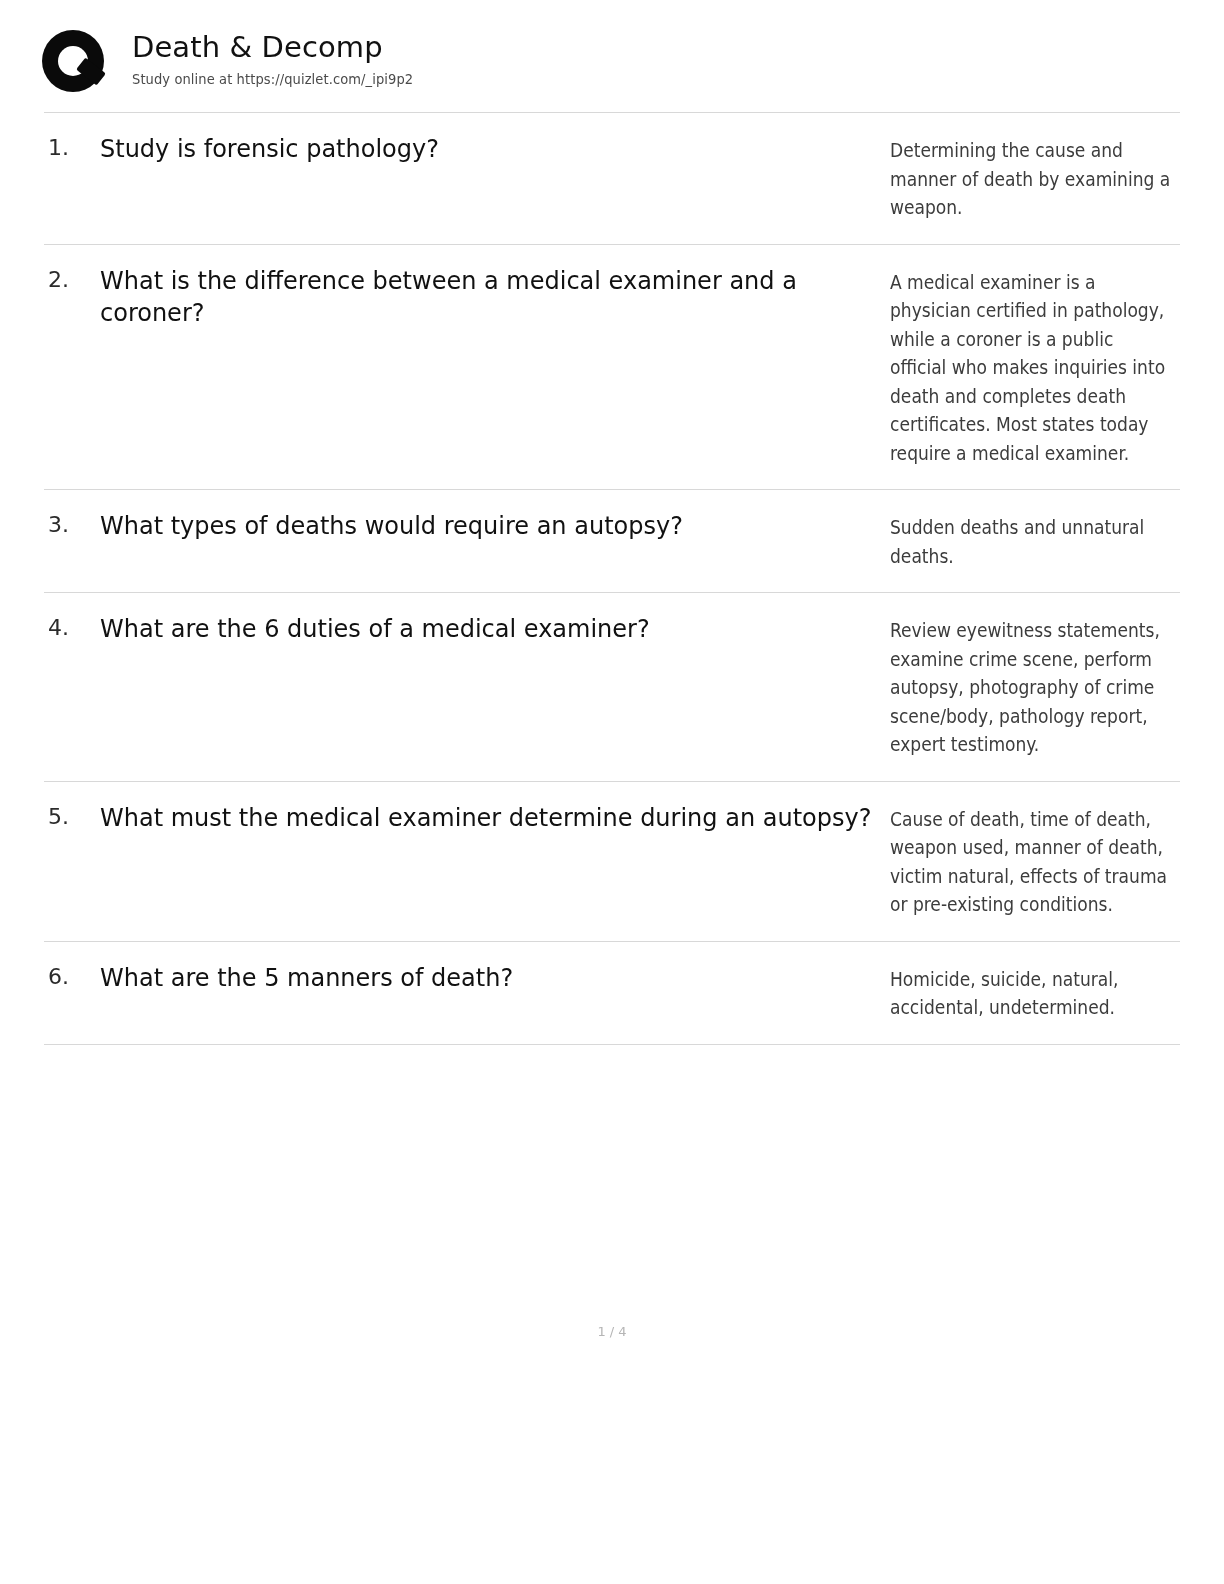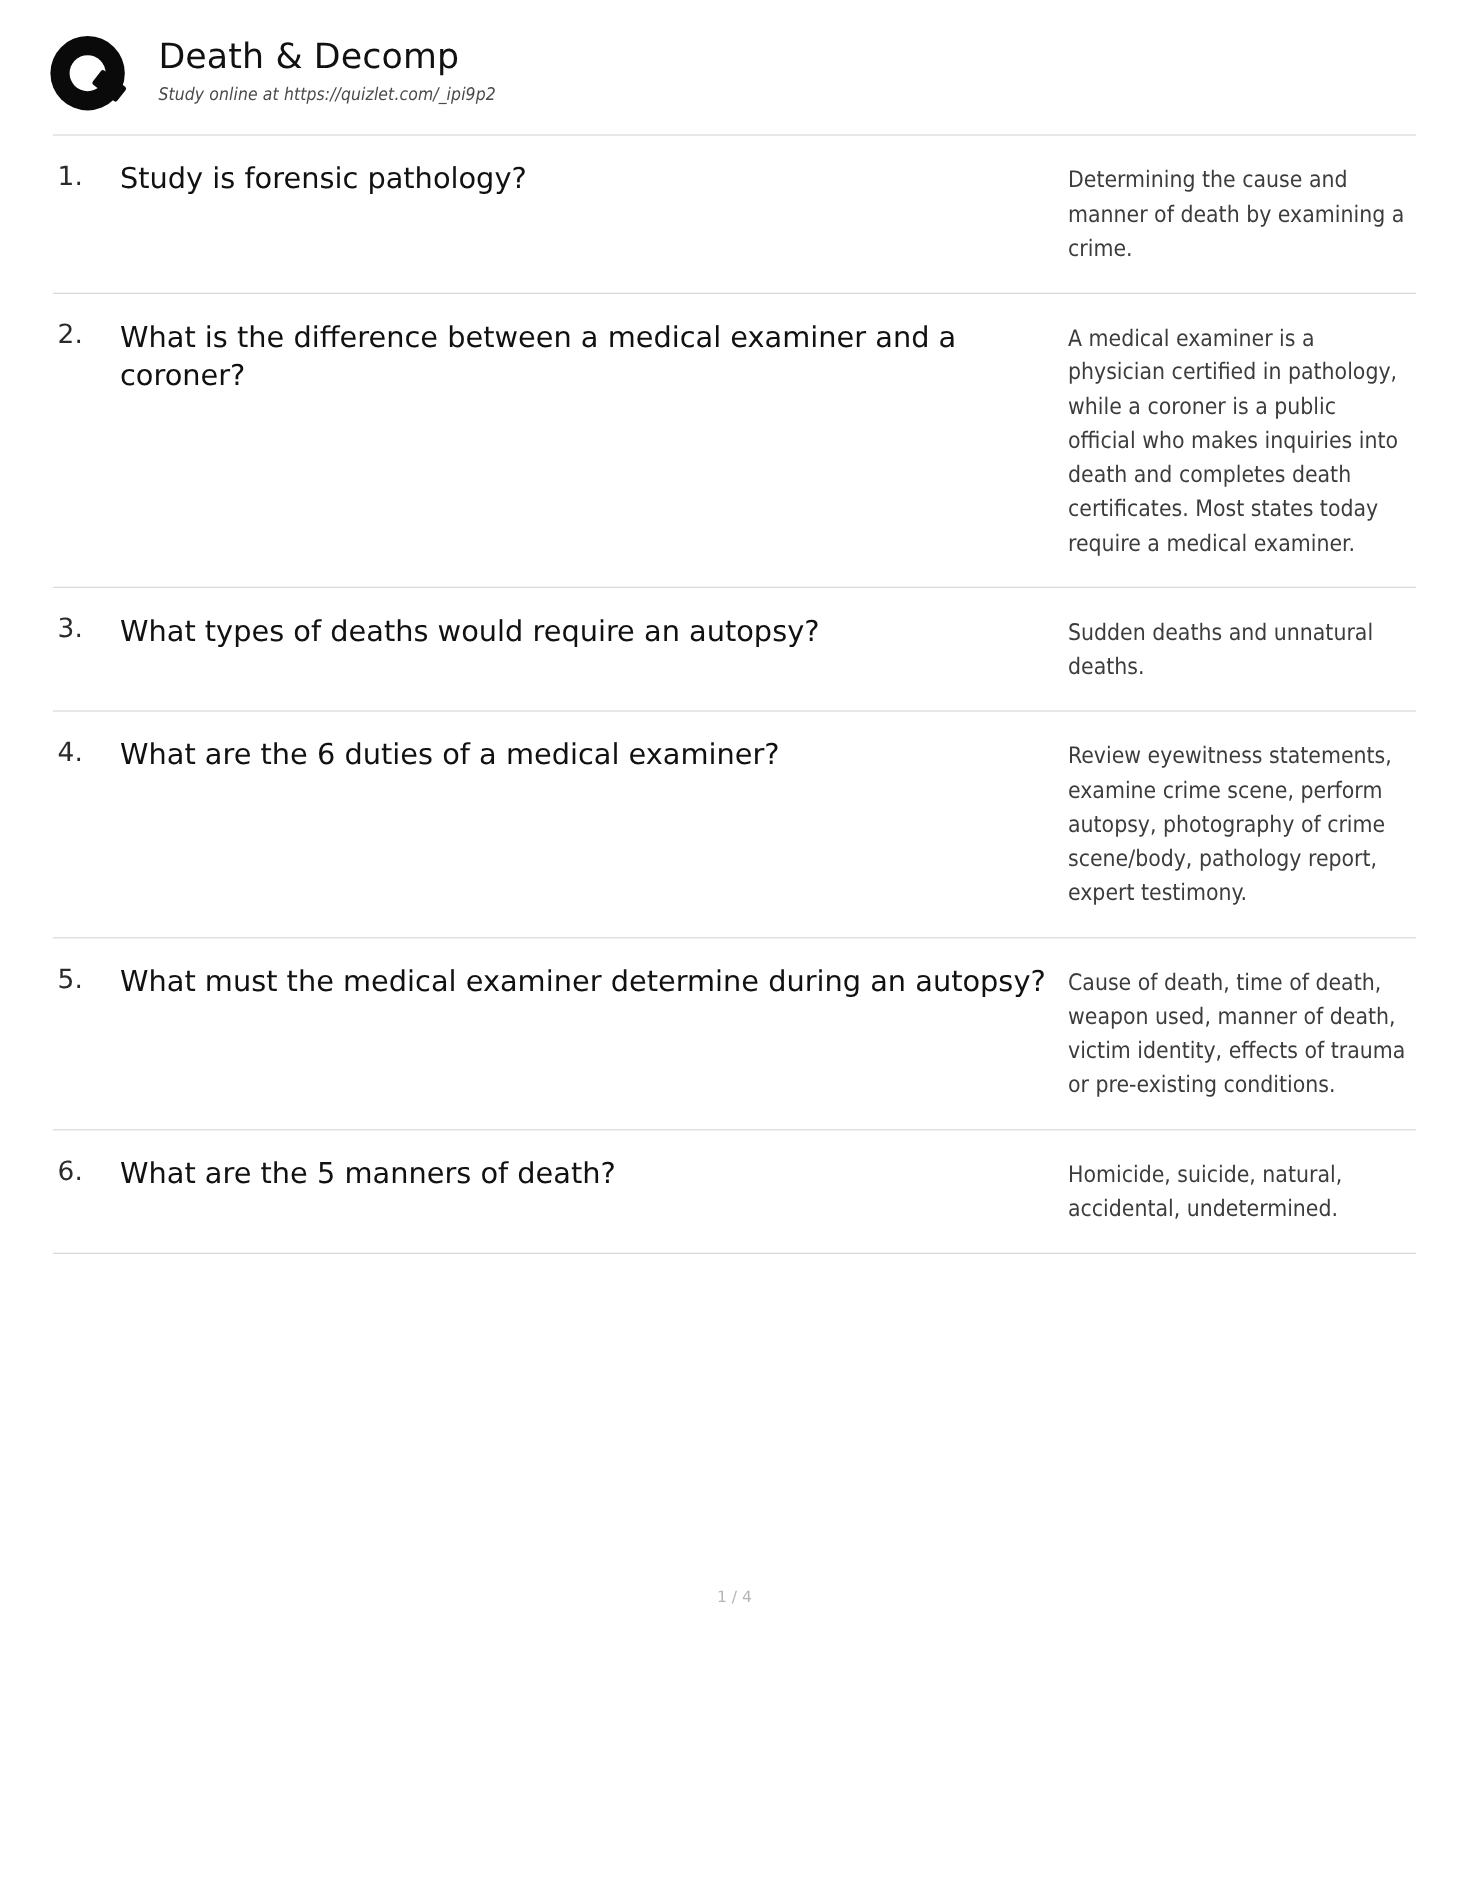--- a/index.html
+++ b/index.html
@@ -77,21 +77,20 @@
     color: #111111;
     letter-spacing: 0.1px;
     line-height: 1.1;
   }
   .doc-sub {
     font-size: 14.5px;
     color: #4a4a4a;
     margin-top: 7px;
     letter-spacing: 0.1px;
     font-family: "DejaVu Sans Condensed", "Liberation Sans", sans-serif;
-    font-style: italic;
   }
 
   
   .rows {
     border-top: 1px solid #d8d8d8;
   }
   .row {
     display: flex;
     align-items: flex-start;
     border-bottom: 1px solid #d8d8d8;
@@ -153,21 +152,21 @@
       <div class="doc-title">Death &amp; Decomp</div>
       <div class="doc-sub">Study online at https://quizlet.com/_ipi9p2</div>
     </div>
   </div>
 
   <div class="rows">
 
     <div class="row">
       <div class="num">1.</div>
       <div class="term">Study is forensic pathology?</div>
-      <div class="def">Determining the cause and manner of death by examining a crime.</div>
+      <div class="def">Determining the cause and manner of death by examining a weapon.</div>
     </div>
 
     <div class="row">
       <div class="num">2.</div>
       <div class="term">What is the difference between a medical examiner and a coroner?</div>
       <div class="def">A medical examiner is a physician certified in pathology, while a coroner is a public official who makes inquiries into death and completes death certificates. Most states today require a medical examiner.</div>
     </div>
 
     <div class="row">
       <div class="num">3.</div>
@@ -177,21 +176,21 @@
 
     <div class="row">
       <div class="num">4.</div>
       <div class="term">What are the 6 duties of a medical examiner?</div>
       <div class="def">Review eyewitness statements, examine crime scene, perform autopsy, photography of crime scene/body, pathology report, expert testimony.</div>
     </div>
 
     <div class="row">
       <div class="num">5.</div>
       <div class="term">What must the medical examiner determine during an autopsy?</div>
-      <div class="def">Cause of death, time of death, weapon used, manner of death, victim identity, effects of trauma or pre-existing conditions.</div>
+      <div class="def">Cause of death, time of death, weapon used, manner of death, victim natural, effects of trauma or pre-existing conditions.</div>
     </div>
 
     <div class="row">
       <div class="num">6.</div>
       <div class="term">What are the 5 manners of death?</div>
       <div class="def">Homicide, suicide, natural, accidental, undetermined.</div>
     </div>
 
   </div>
 

